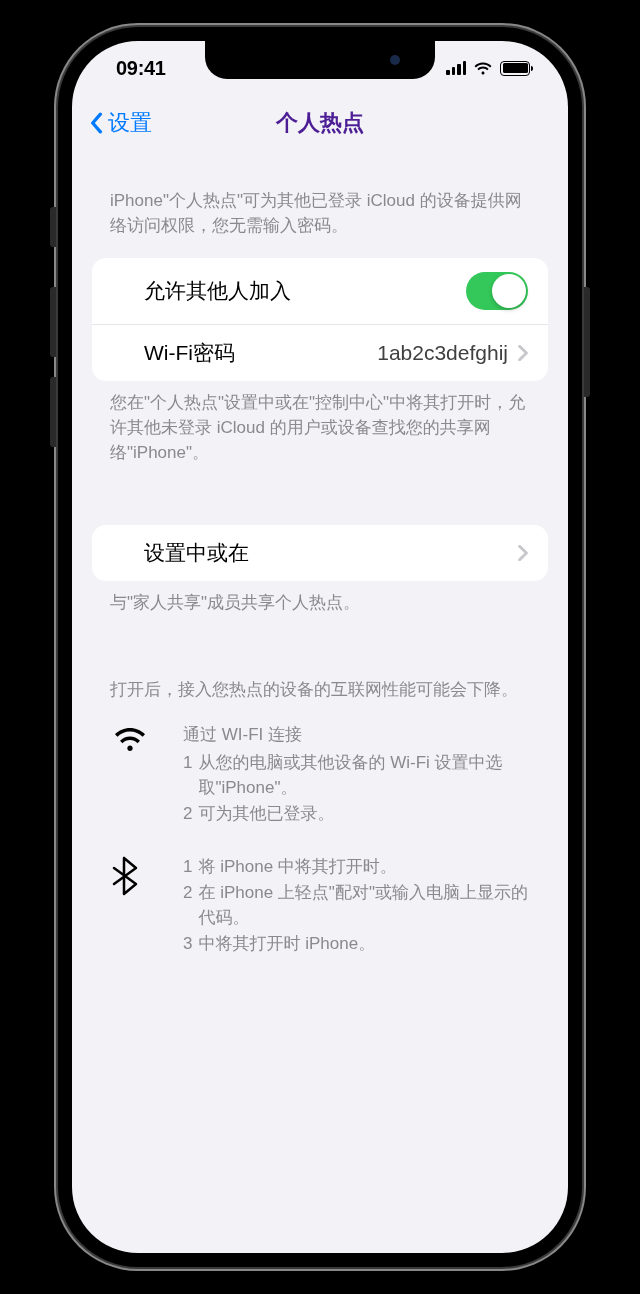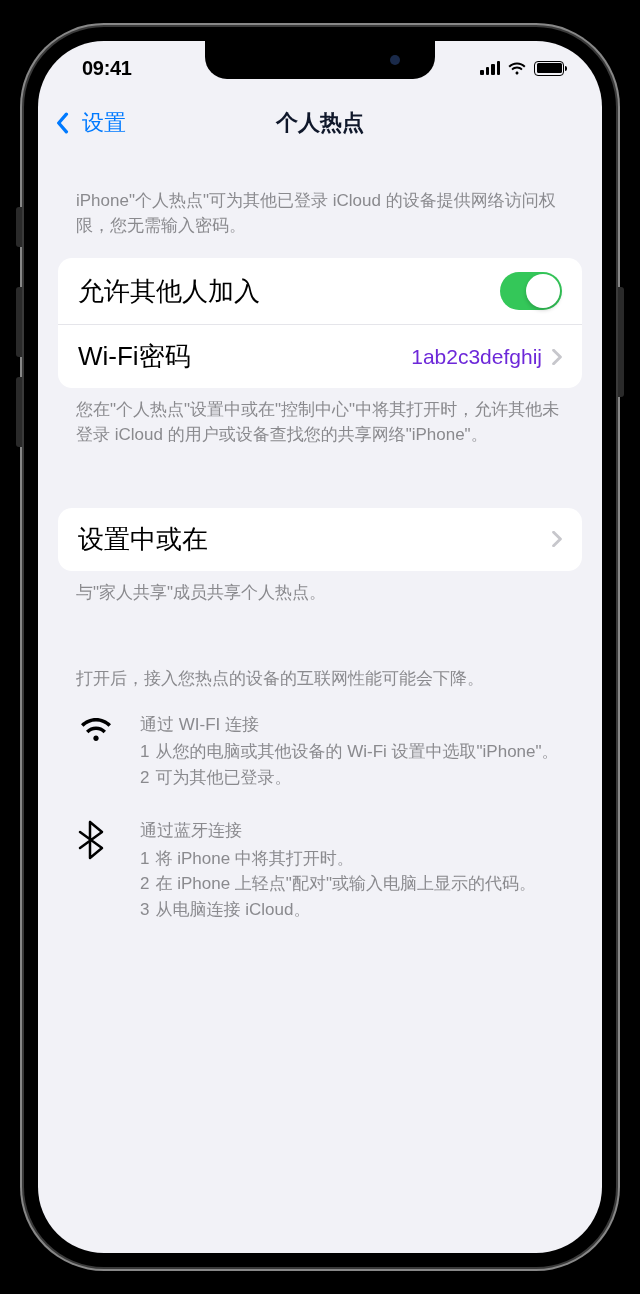--- a/index.html
+++ b/index.html
@@ -11,21 +11,21 @@
     body {
       font-family: -apple-system, BlinkMacSystemFont, "Helvetica Neue", sans-serif;
       background: #000;
       display: flex;
       justify-content: center;
       align-items: center;
       min-height: 1294px;
       width: 640px;
     }
     .phone-frame {
-      width: 592px;
+      width: 524px;
       height: 1240px;
       background: #000;
       border-radius: 80px;
       padding: 14px;
       position: relative;
       box-shadow: 0 0 0 2px #3a3a3a, 0 0 0 4px #888;
     }
     .phone-buttons-left {
       position: absolute;
       left: -6px;
@@ -139,35 +139,35 @@
     .nav-bar {
       height: 56px;
       display: flex;
       align-items: center;
       padding: 0 16px;
       position: relative;
     }
     .back-button {
       display: flex;
       align-items: center;
-      gap: 12px;
+      gap: 4px;
       color: #007aff;
       font-size: 22px;
     }
     .back-chevron {
       width: 16px;
       height: 22px;
     }
     .nav-title {
       position: absolute;
       left: 50%;
       transform: translateX(-50%);
       font-size: 22px;
       font-weight: 600;
-      color: #0f172a;
+      color: #4c1d95;
     }
     .content {
       padding: 0 20px;
     }
     .description {
       padding: 38px 18px 12px 18px;
       font-size: 17px;
       line-height: 1.45;
       color: #8a8a8e;
     }
@@ -181,26 +181,27 @@
       display: flex;
       align-items: center;
       justify-content: space-between;
       padding: 14px 20px;
       min-height: 56px;
     }
     .row-divider {
       border-bottom: 1px solid #e5e5ea;
     }
     .row-label {
-      font-size: 26px;
+      font-size: 21px;
       color: #000;
+      margin-left: 32px;
     }
     .row-value {
       font-size: 21px;
-      color: #6d28d9;
+      color: #404040;
       display: flex;
       align-items: center;
       gap: 10px;
     }
     .toggle {
       width: 62px;
       height: 38px;
       border-radius: 19px;
       position: relative;
       transition: background 0.2s;
@@ -249,20 +250,21 @@
     .instruction-icon {
       width: 40px;
       flex-shrink: 0;
       padding-top: 2px;
     }
     .instruction-content {
       flex: 1;
       color: #8a8a8e;
       font-size: 17px;
       line-height: 1.5;
+      margin-left: 9px;
     }
     .instruction-title {
       margin-bottom: 2px;
     }
     .instruction-step {
       display: flex;
       gap: 6px;
     }
     .step-num {
       flex-shrink: 0;
@@ -377,32 +379,31 @@
           </div>
         </div>
 
         <div class="instruction-block">
           <div class="instruction-icon">
             <svg viewBox="0 0 28 40" fill="none" stroke="#000" stroke-width="2.5" stroke-linejoin="round" stroke-linecap="round" width="28" height="40">
               <path d="M14 2 L14 38 L26 28 L4 12 M14 2 L26 12 L4 28"></path>
             </svg>
           </div>
           <div class="instruction-content">
-            <div class="instruction-title">通过蓝牙连接</div>
             <div class="instruction-step">
                 <span class="step-num">1</span>
                 <span>将 iPhone 中将其打开时。</span>
               </div>
             <div class="instruction-step">
                 <span class="step-num">2</span>
                 <span>在 iPhone 上轻点"配对"或输入电脑上显示的代码。</span>
               </div>
             <div class="instruction-step">
                 <span class="step-num">3</span>
-                <span>从电脑连接 iCloud。</span>
+                <span>中将其打开时 iPhone。</span>
               </div>
           </div>
         </div>
       </div>
 
     </div>
   </div>
 </div>
 
 </body></html>

